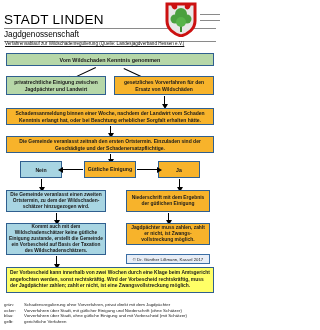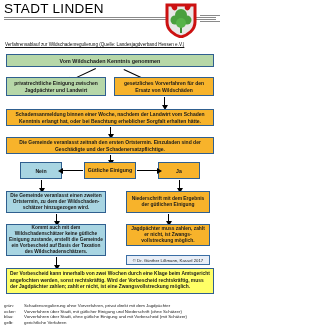--- a/index.html
+++ b/index.html
@@ -7,21 +7,21 @@
     width:220px;height:330px;
     background:#ffffff;
     font-family:"Liberation Sans", sans-serif;
     color:#000;
     overflow:hidden;
     position:relative;
   }
   .page{position:relative;width:220px;height:330px;}
 
   
-  .header{position:relative;height:38px;padding:0 4px 0 4px;box-sizing:border-box;}
+  .header{position:relative;height:38px;padding:11px 4px 0 4px;box-sizing:border-box;}
   .city{font-size:13.5px;letter-spacing:.3px;line-height:15px;margin-top:1px;}
   .rule{height:1px;background:#8a8a8a;margin:1px 0 0 0;}
   .subtitle{font-size:8.2px;line-height:10px;margin-top:1px;}
   .rule2{height:1px;background:#8a8a8a;margin-top:1px;}
   .crest{position:absolute;right:22px;top:1px;width:34px;height:36px;}
   .crest-lines{position:absolute;right:0px;top:14px;width:20px;}
   .crest-lines div{height:1px;background:#8a8a8a;margin-bottom:5px;}
 
   .srcline{
     position:absolute;left:5px;top:41px;width:200px;
@@ -78,20 +78,21 @@
   .legtxt{flex:1;}
 </style>
 </head>
 <body>
 
 <div class="page">
 
   <div class="header">
     <div class="city">STADT LINDEN</div>
     <div class="rule"></div>
+    <div class="subtitle">Jagdgenossenschaft</div>
     <div class="rule2"></div>
 
     <div class="crest">
       <svg width="34" height="36" viewBox="0 0 34 36">
         <path d="M3 3 H31 V20 C31 28 24 33 17 35 C10 33 3 28 3 20 Z" fill="#e8e8e8" stroke="#cc1111" stroke-width="3"></path>
         <path d="M7 2 C7 8 11 10 13 7 C14 4 12 2 10 2 Z" fill="#cc1111"></path>
         <path d="M27 2 C27 8 23 10 21 7 C20 4 22 2 24 2 Z" fill="#cc1111"></path>
         <rect x="16" y="16" width="2" height="15" fill="#3a8a33"></rect>
         <circle cx="17" cy="13" r="6" fill="#4aa03f"></circle>
         <circle cx="11" cy="18" r="4.5" fill="#4aa03f"></circle>

